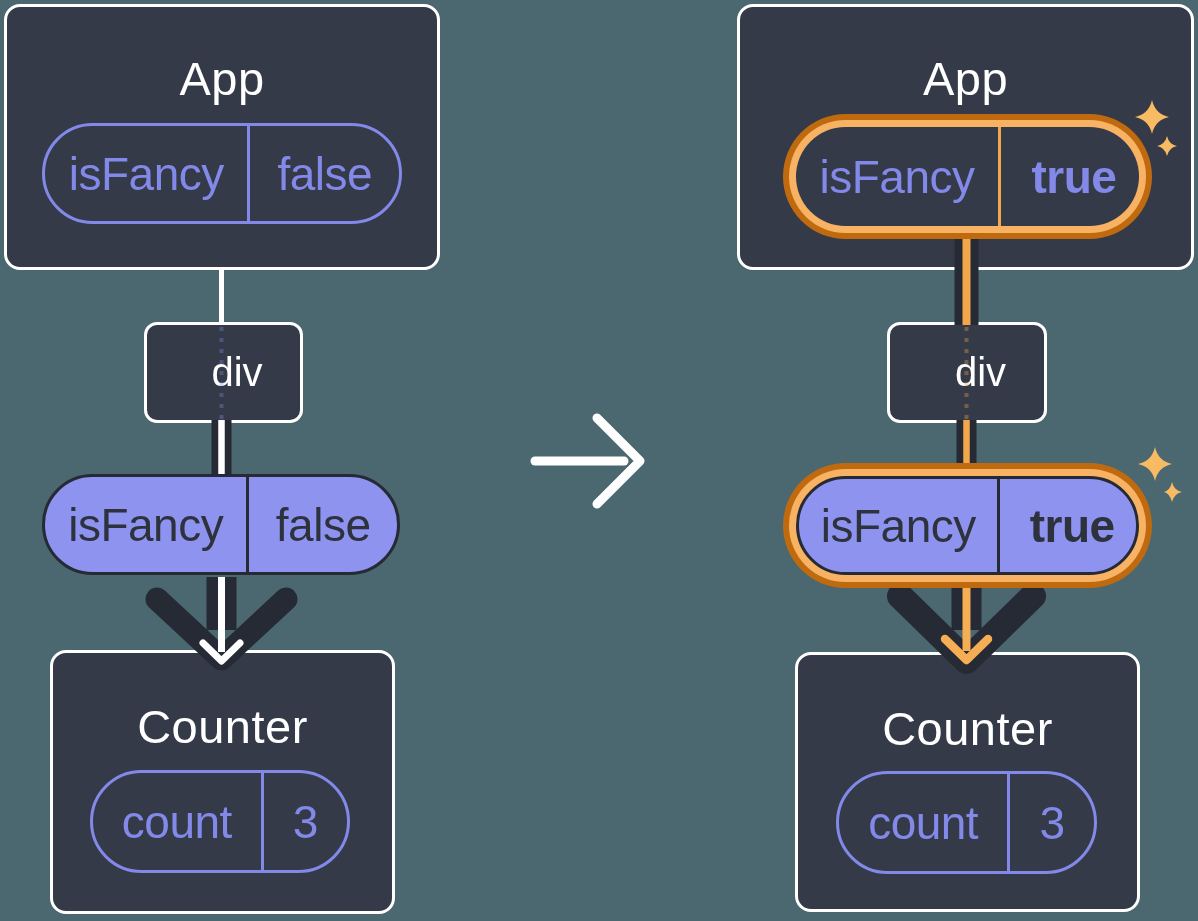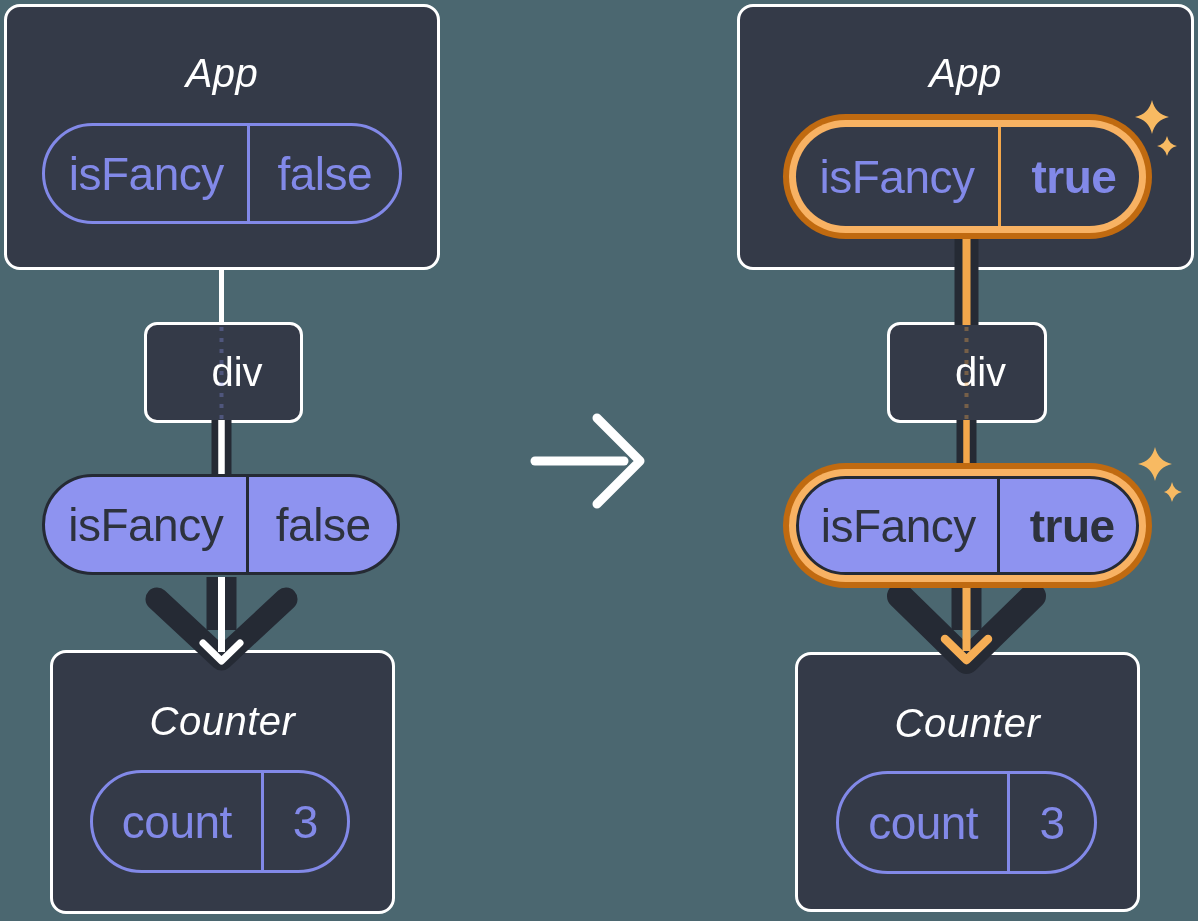--- a/index.html
+++ b/index.html
@@ -7,21 +7,21 @@
     position:relative;width:1198px;height:921px;overflow:hidden;
     background:#4b6770;
     font-family:"Liberation Sans", sans-serif;
   }
   .box{
     position:absolute;background:#343a48;border:3px solid #ffffff;
     border-radius:16px;box-sizing:border-box;z-index:1;
   }
   .node-title{
     position:absolute;left:0;width:100%;top:44px;text-align:center;
-    color:#ffffff;font-size:40px;font-weight:500;letter-spacing:.5px;z-index:2;font-style:italic;
+    color:#ffffff;font-size:47px;font-weight:500;letter-spacing:.5px;z-index:2;
   }
   .div-box{display:flex;align-items:center;justify-content:center;border-radius:13px;padding-left:27px;}
   .div-label{position:relative;z-index:20;color:#fff;font-size:40px;font-weight:500;}
   .pill{
     position:absolute;display:flex;align-items:stretch;border-radius:999px;
     box-sizing:border-box;font-size:46px;letter-spacing:-.5px;z-index:10;
   }
   .cell{display:flex;align-items:center;justify-content:center;}
   .pill-outline{border:3px solid #8289e8;color:#8289e8;background:transparent;}
   .pill-outline .cell-key{border-right:3px solid #8289e8;}

